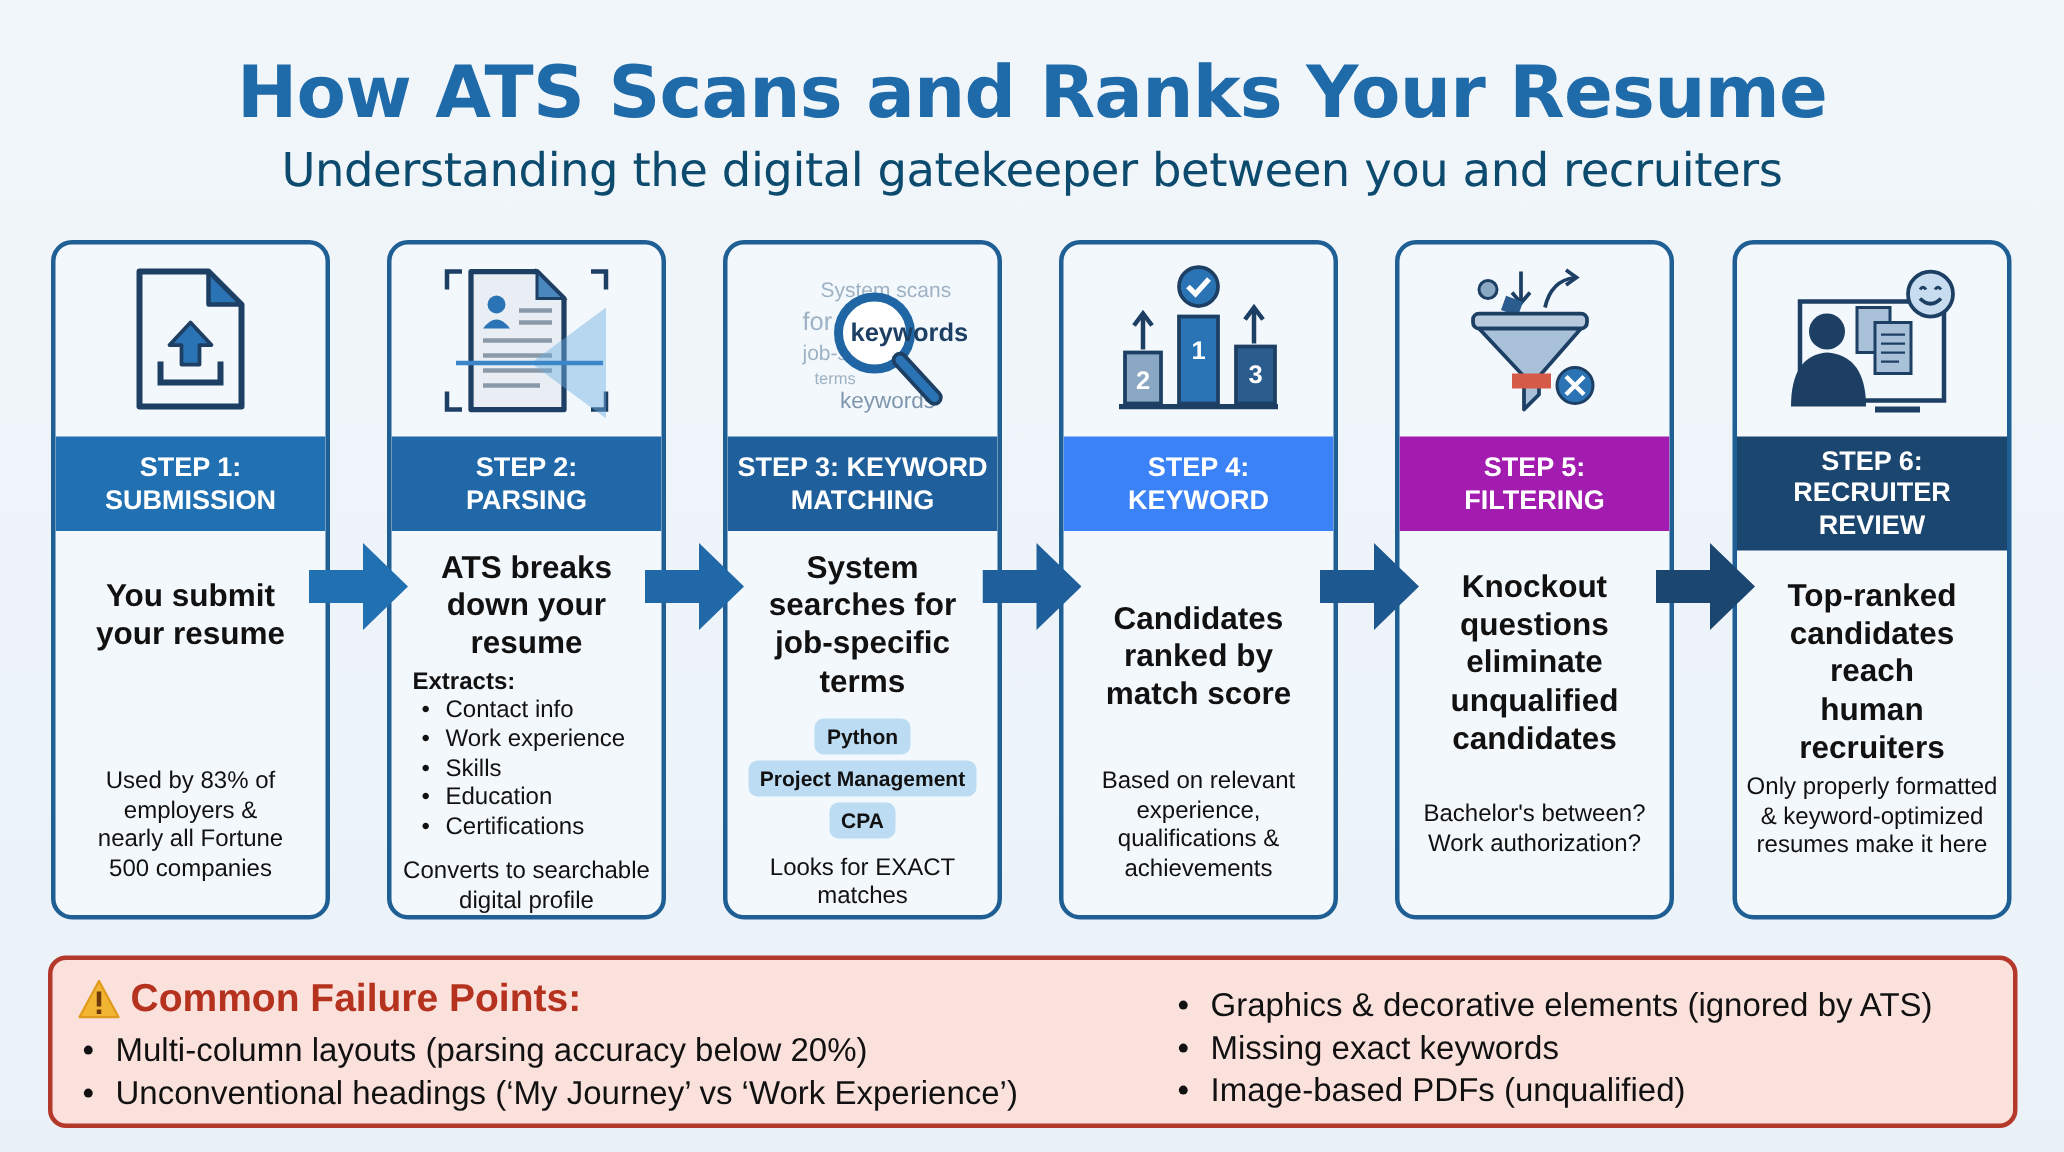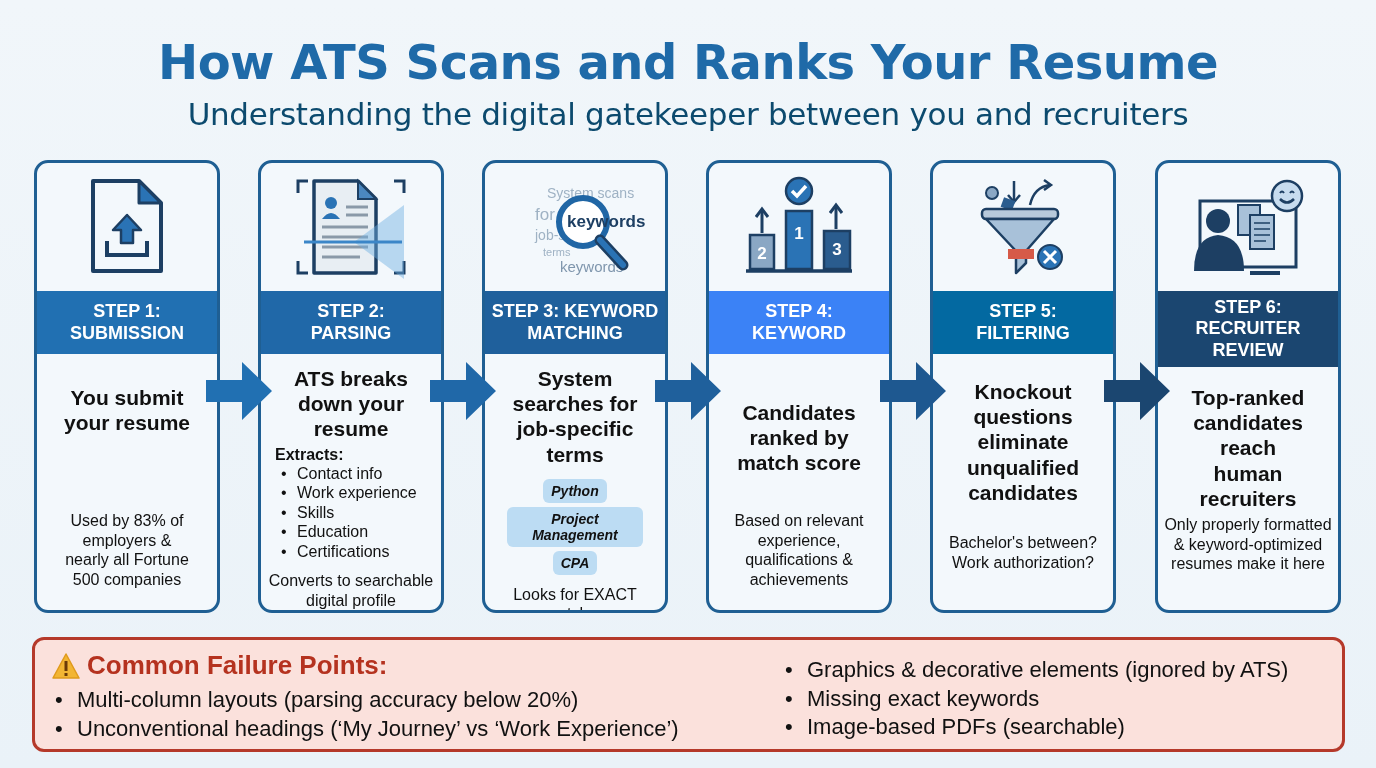--- a/index.html
+++ b/index.html
@@ -35,21 +35,21 @@
     line-height: 1.2;
   }
   .card .body { position: absolute; left: 0; width: 100%; text-align: center; padding: 0 6px; }
   .lead { font-weight: 700; font-size: 21px; line-height: 1.2; color: #111; }
   .note { font-size: 16px; line-height: 1.22; color: #111; }
   .extract-label { font-weight: 700; font-size: 16px; text-align: left; padding-left: 8px; margin-top: 4px; }
   .bullets { list-style: none; text-align: left; padding-left: 14px; font-size: 16px; line-height: 1.22; }
   .bullets li::before { content: "•"; display: inline-block; width: 16px; }
   .chip {
     display: inline-block; background: #bcdcf3; border-radius: 6px;
-    font-weight: 700; font-size: 14px; padding: 4px 8px; margin: 2px 16px; font-style: italic;
+    font-weight: 700; font-size: 14px; padding: 4px 8px; margin: 2px 0;
   }
   .arrow { position: absolute; top: 362px; width: 66px; height: 58px; }
   .fail {
     position: absolute; left: 32px; top: 637px; width: 1313px; height: 115px;
     border: 3px solid #b5392a; border-radius: 12px;
     background: #fbe1dc;
   }
   .fail-title { position: absolute; left: 16px; top: 10px; font-size: 26px; font-weight: 700; color: #b5321f; display:flex; align-items:center; gap: 6px; }
   .fail-list { position: absolute; list-style: none; font-size: 22px; line-height: 1.3; color: #111; }
   .fail-list li::before { content: "•"; display: inline-block; width: 22px; padding-left: 4px; }
@@ -191,21 +191,21 @@
       <path d="M52 30 Q56 12 72 10" fill="none" stroke="#1d3f63" stroke-width="2.5"></path>
       <path d="M66 5 L73 10 L66 15" fill="none" stroke="#1d3f63" stroke-width="2.5"></path>
       <rect x="24" y="24" width="12" height="10" fill="#2a5c8e" transform="rotate(20 30 29)"></rect>
       <rect x="4" y="34" width="76" height="10" rx="4" fill="#b7c9db" stroke="#1d3f63" stroke-width="2.5"></rect>
       <path d="M8 44 L38 76 V98 L48 88 V76 L76 44 Z" fill="#a8c1d9" stroke="#1d3f63" stroke-width="2.5" stroke-linejoin="round"></path>
       <rect x="30" y="74" width="26" height="10" fill="#d65a48"></rect>
       <circle cx="72" cy="82" r="12" fill="#2a73b5" stroke="#1d3f63" stroke-width="2"></circle>
       <path d="M66 76 L78 88 M78 76 L66 88" stroke="#fff" stroke-width="3"></path>
     </svg>
   </div>
-  <div class="head" style="top:128px;height:63px;background:#0369a1;">
+  <div class="head" style="top:128px;height:63px;background:#a21caf;">
     <span>STEP 5:</span>
     <span>FILTERING</span>
   </div>
   <div class="body" style="top:216px;">
     <div class="lead" style="padding:0 26px;">Knockout questions eliminate unqualified candidates</div>
   </div>
   <div class="body" style="top:370px;">
     <div class="note">Bachelor's between? Work authorization?</div>
   </div>
 </div>
@@ -268,15 +268,15 @@
     </svg>
     <span>Common Failure Points:</span>
   </div>
   <ul class="fail-list" style="left:16px;top:46px;">
     <li>Multi-column layouts (parsing accuracy below 20%)</li>
     <li>Unconventional headings (‘My Journey’ vs ‘Work Experience’)</li>
   </ul>
   <ul class="fail-list" style="left:746px;top:16px;">
     <li>Graphics &amp; decorative elements (ignored by ATS)</li>
     <li>Missing exact keywords</li>
-    <li>Image-based PDFs (searchable)</li>
+    <li>Image-based PDFs (unqualified)</li>
   </ul>
 </div>
 
 </body></html>

